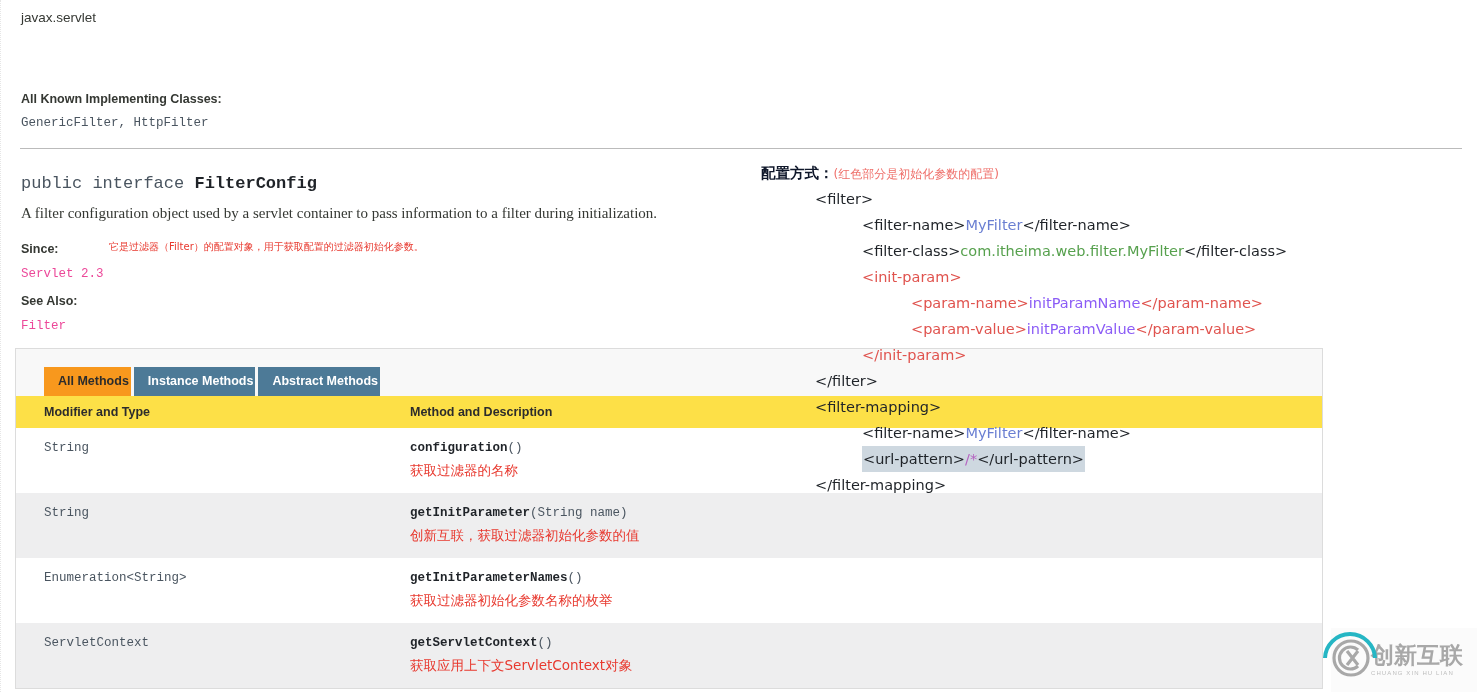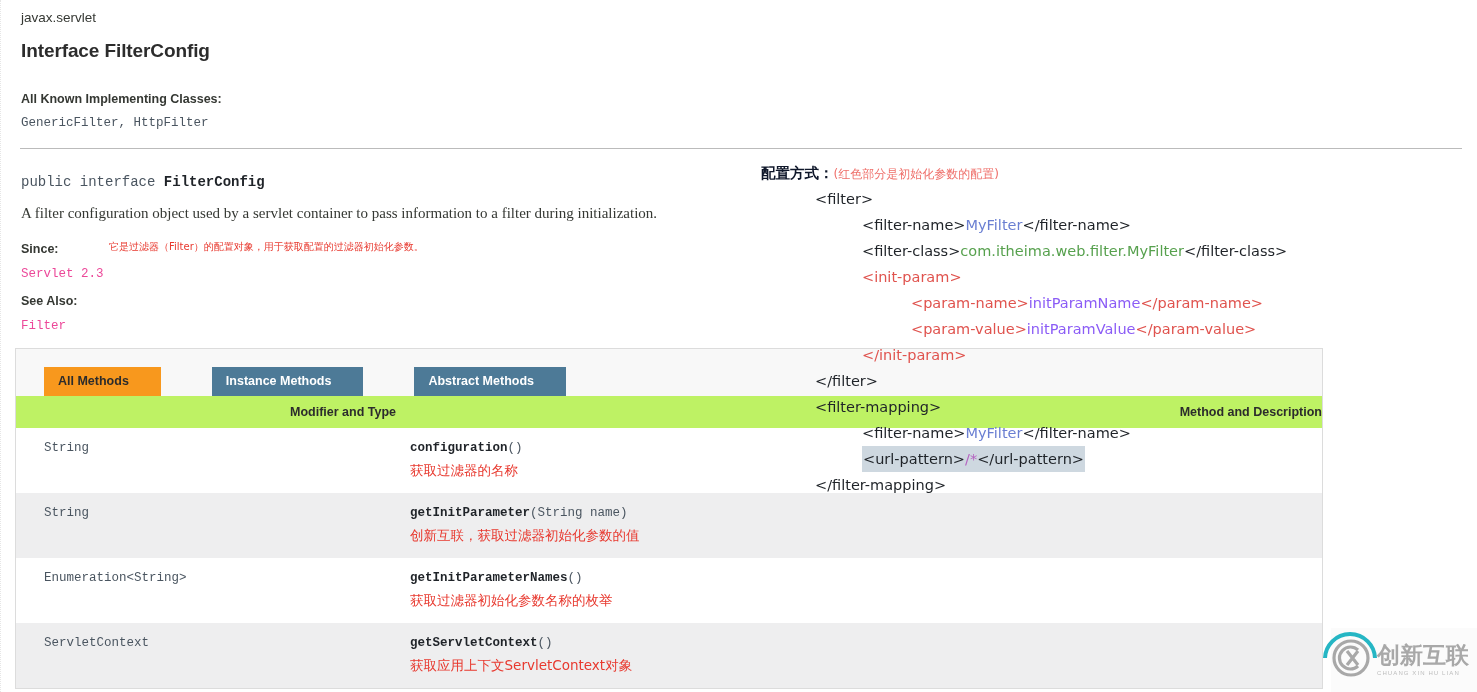--- a/index.html
+++ b/index.html
@@ -67,21 +67,21 @@
     background: #bbbbbb;
     border: 0;
   }
 
   
   .decl {
     position: absolute;
     left: 20px;
     top: 174px;
     font-family: "Liberation Mono", monospace;
-    font-size: 14px;
+    font-size: 17px;
     color: #4a5560;
     white-space: pre;
   }
   .decl b { color: #1f2328; font-weight: bold; }
 
   .description {
     position: absolute;
     left: 20px;
     top: 203px;
     font-family: "Liberation Serif", serif;
@@ -138,42 +138,42 @@
     padding: 14px 0 0 17px;
   }
   .tabs {
     display: flex;
     margin: 18px 0 0 28px;
     align-items: flex-end;
   }
   .tab {
     font-size: 12.5px;
     font-weight: bold;
-    padding: 6px 32px 7px 14px;
+    padding: 6px 2px 7px 14px;
     line-height: 16px;
     margin-right: 3px;
     box-sizing: border-box;
     white-space: nowrap;
     user-select: none;
   }
   .tab.active { background: #f8981d; color: #2c2c2c; }
-  .tab.inactive { background: #4d7a97; color: #ffffff; margin-left: 48px; }
+  .tab.inactive { background: #4d7a97; color: #ffffff; }
 
   table.summary {
     border-collapse: collapse;
     width: 1306px;
     table-layout: fixed;
     margin: 0;
   }
   table.summary th {
-    background: #bef264;
+    background: #fde047;
     color: #2c2c2c;
     font-size: 12.5px;
     font-weight: bold;
-    text-align: right;
+    text-align: left;
     padding: 7px 0 7px 28px;
     border: 0;
     line-height: 18px;
   }
   table.summary th.col-b { padding-left: 14px; }
   table.summary td {
     vertical-align: top;
     padding: 12px 0 13px 28px;
     border: 0;
   }
@@ -233,21 +233,20 @@
 
   
   #watermark {
     position: absolute;
     left: 1330px;
     top: 628px;
     width: 147px;
     height: 64px;
     display: flex;
     align-items: center;
-    gap: 6px;
     background: rgba(248,248,248,0.55);
     pointer-events: none;
   }
   #watermark .wm-text {
     display: flex;
     flex-direction: column;
     line-height: 1;
   }
   #watermark .wm-cn {
     font-size: 23px;
@@ -274,21 +273,20 @@
     clip-path: polygon(0 0, 100% 0, 100% 48%, 0 48%);
   }
 </style>
 </head>
 <body>
 
 <div id="page">
 
   <div class="doc-header">
     <div class="subtitle-pkg">javax.servlet</div>
-    <div class="type-title">Interface FilterConfig</div>
   </div>
 
   <div class="known-block">
     <div class="known-label">All Known Implementing Classes:</div>
     <div class="known-classes">GenericFilter, HttpFilter</div>
   </div>
 
   <div class="hrule"></div>
 
   <div class="decl"><span>public interface </span><b>FilterConfig</b></div>

